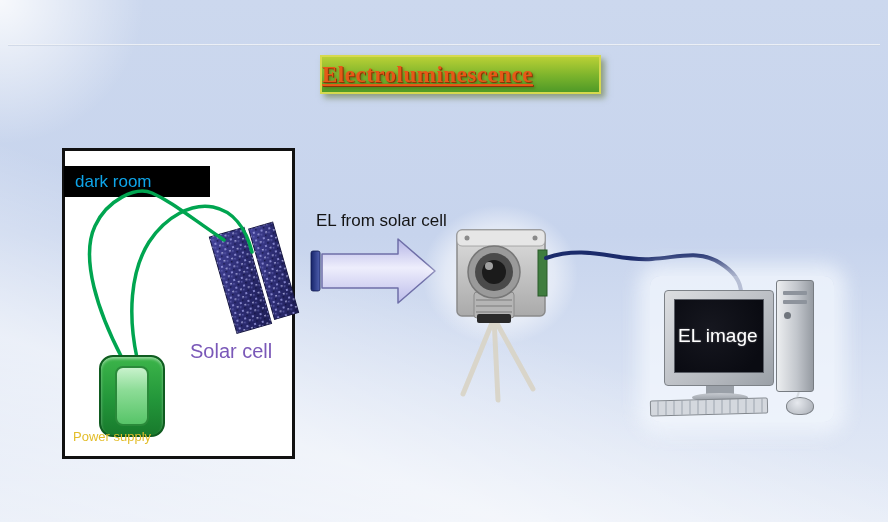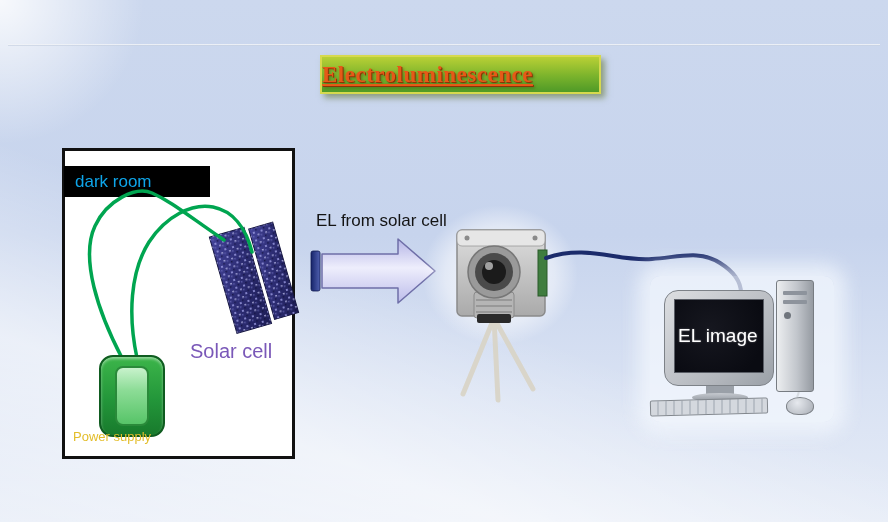--- a/index.html
+++ b/index.html
@@ -62,21 +62,21 @@
   .camera-label{ left: 442px; top: 169px; font-size: 17px; color: #ee2c2c; }
   .pc-backdrop {
     position: absolute; left: 650px; top: 276px; width: 184px; height: 146px;
     background: rgba(244,248,253,0.72);
     box-shadow: 0 0 18px 12px rgba(244,248,253,0.72);
     border-radius: 10px;
   }
   .monitor {
     position: absolute; left: 664px; top: 290px; width: 110px; height: 96px;
     background: linear-gradient(135deg, #dcdee1 0%, #b2b6bc 70%, #9aa0a7 100%);
-    border: 1px solid #7d8288; border-radius: 14px;
+    border: 1px solid #7d8288; border-radius: 4px;
   }
   .monitor-screen {
     position: absolute; left: 9px; top: 8px; width: 90px; height: 74px;
     background: radial-gradient(circle at 40% 40%, #16171f 0%, #0a0b12 80%);
     border: 1px solid #5a5e66;
     display: flex; align-items: center;
   }
   .monitor-screen span {
     color: #ffffff; font-size: 19px; padding-left: 3px;
     text-shadow: 0 0 2px rgba(255,255,255,0.4);

